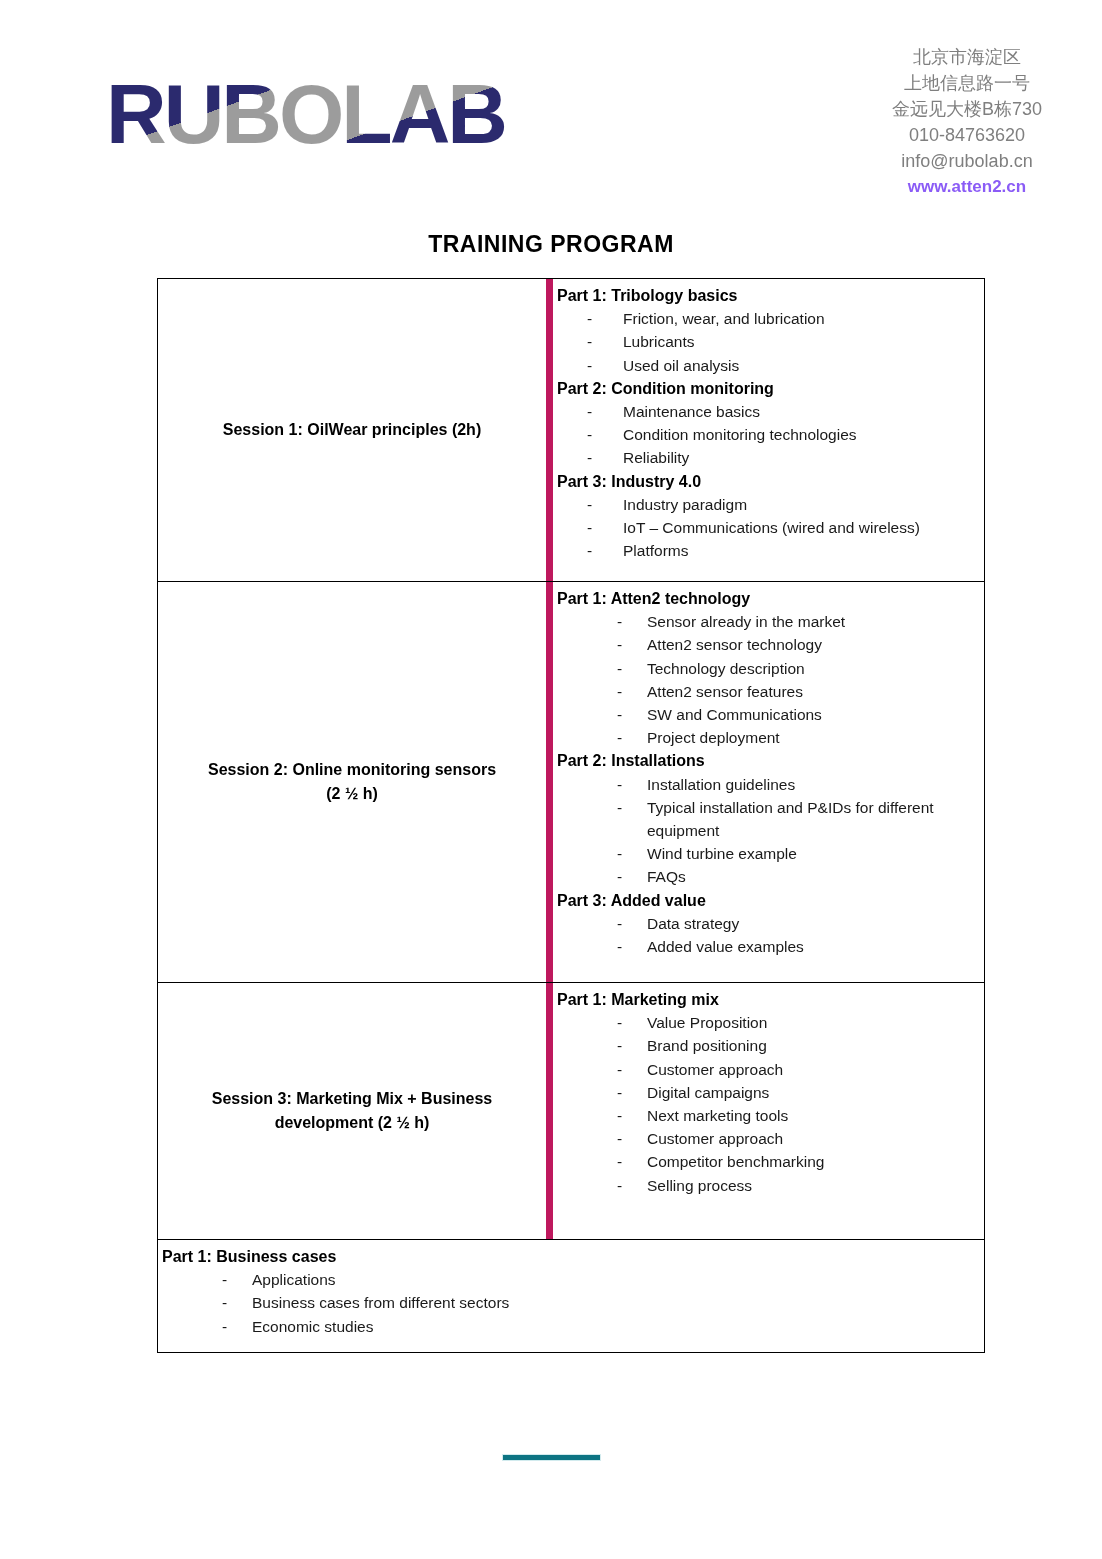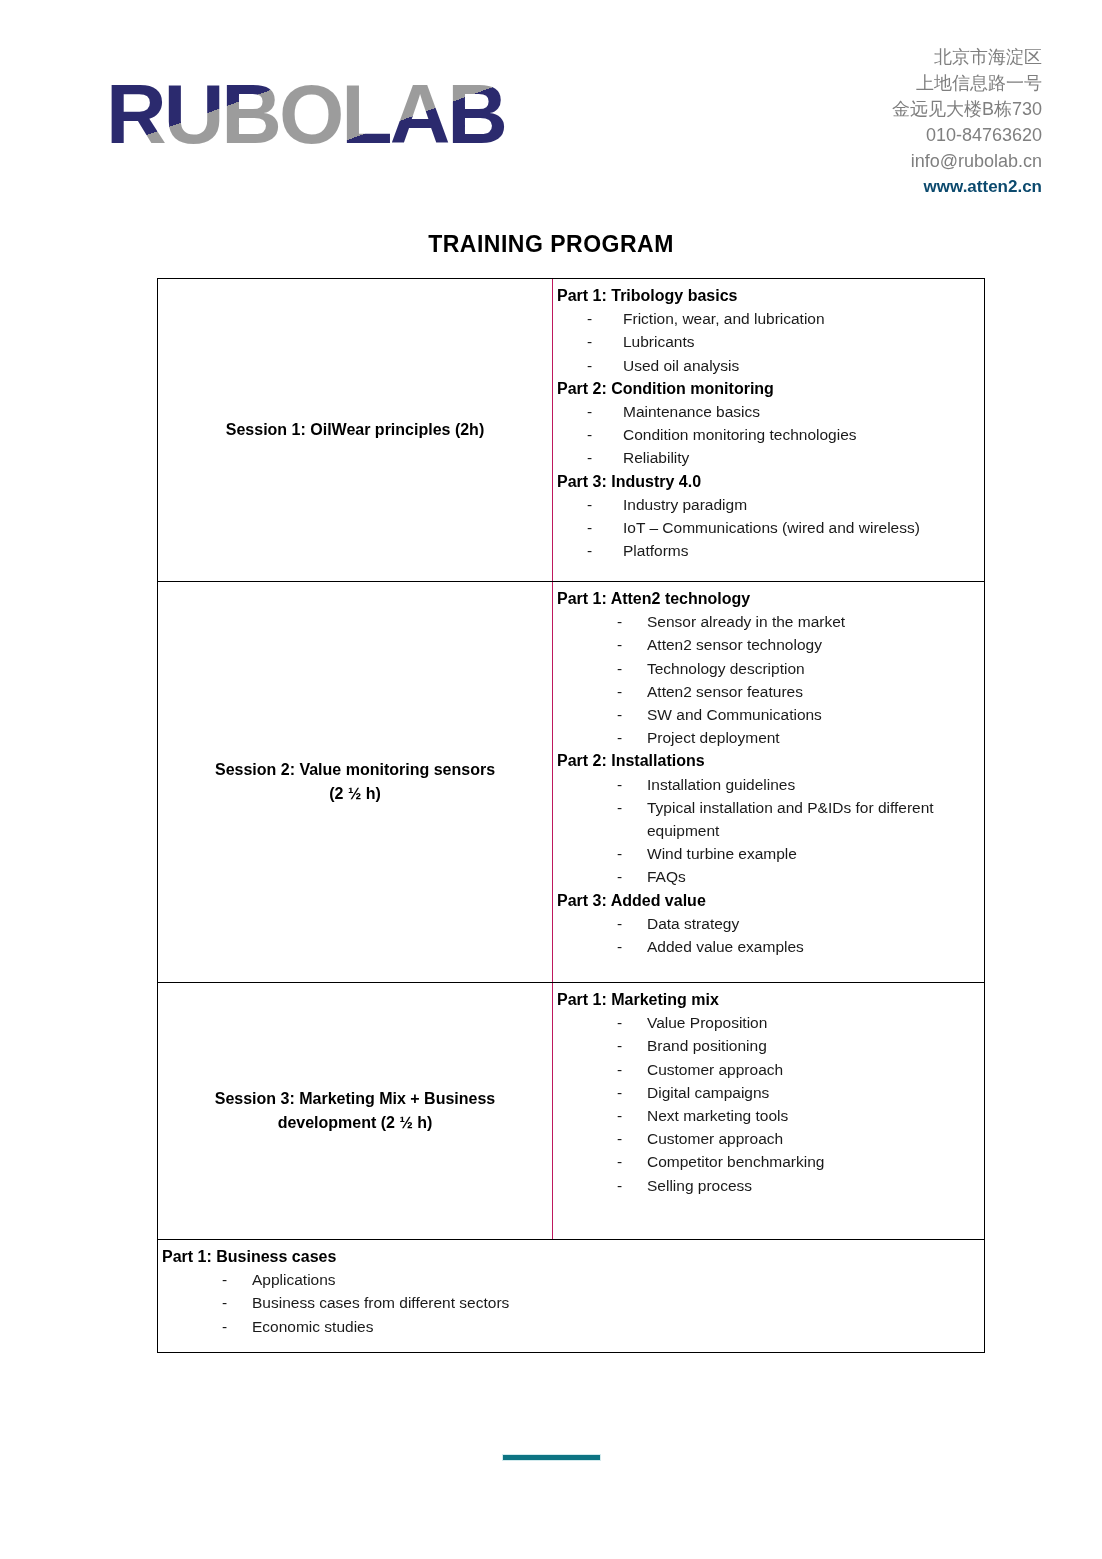--- a/index.html
+++ b/index.html
@@ -20,21 +20,21 @@
   }
   @supports ((-webkit-background-clip:text) or (background-clip:text)){
     .logo{
       background:linear-gradient(340deg,#2b2a6e 0%,#2b2a6e 32%,#9c9c9c 32%,#9c9c9c 66%,#2b2a6e 66%,#2b2a6e 100%);
       -webkit-background-clip:text;background-clip:text;
       color:transparent;
     }
   }
   .address{
     position:absolute;top:44px;right:60px;
-    text-align:right;
+    text-align:center;
     font-size:18px;line-height:26px;
     color:#7f7f7f;
   }
   .address .addr-line{white-space:nowrap;}
   .website{
     font-weight:bold;color:#1f3864;font-size:17px;line-height:26px;
   }
   
   .title{
     position:absolute;top:231px;left:0;width:100%;
@@ -51,21 +51,21 @@
     display:grid;grid-template-columns:395px 1fr;
     border-bottom:1px solid #000;box-sizing:border-box;
   }
   .trow:last-child{border-bottom:none;}
   .trow:nth-child(1){min-height:303px;}
   .trow:nth-child(2){min-height:401px;}
   .trow:nth-child(3){min-height:257px;}
   .trow:nth-child(4){min-height:112px;}
   .cell{box-sizing:border-box;}
   .cell.left{
-    border-right:1px solid #be185d;
+    border-right:7px solid #be185d;
     display:flex;flex-direction:column;justify-content:center;align-items:center;
     text-align:right;
     font-weight:bold;font-size:16px;line-height:24px;color:#000;
     padding:6px 10px;
   }
   .cell.right{
     padding:5px 6px 4px 4px;
     font-size:15.5px;line-height:23.2px;color:#1a1a1a;
   }
   .part-heading{
@@ -91,21 +91,21 @@
 <div class="page">
 
   <div class="logo">RUBOLAB</div>
 
   <div class="address" style="color: rgb(127, 127, 127);">
     <div class="addr-line">北京市海淀区</div>
     <div class="addr-line">上地信息路一号</div>
     <div class="addr-line">金远见大楼B栋730</div>
     <div class="addr-line">010-84763620</div>
     <div class="addr-line">info@rubolab.cn</div>
-    <div class="website" style="color: #0c4a6e;">www.atten2.cn</div>
+    <div class="website" style="color: #8b5cf6;">www.atten2.cn</div>
   </div>
 
   <h1 class="title">TRAINING PROGRAM</h1>
 
   <div class="ttable">
   <div class="trow">
     <div class="cell left">
           <div class="session-line">Session 1: OilWear principles (2h)</div>
         </div>
     <div class="cell right">
@@ -146,21 +146,21 @@
           </div>
           <div class="bullet">
             <span class="dash">-</span>
             <span class="bullet-text">Platforms</span>
           </div>
         </div>
   </div>
 
   <div class="trow">
     <div class="cell left">
-          <div class="session-line">Session 2: Value monitoring sensors</div>
+          <div class="session-line">Session 2: Online monitoring sensors</div>
           <div class="session-line">(2 ½ h)</div>
         </div>
     <div class="cell right">
           <div class="part-heading">Part 1: Atten2 technology</div>
           <div class="bullet">
             <span class="dash">-</span>
             <span class="bullet-text">Sensor already in the market</span>
           </div>
           <div class="bullet">
             <span class="dash">-</span>

